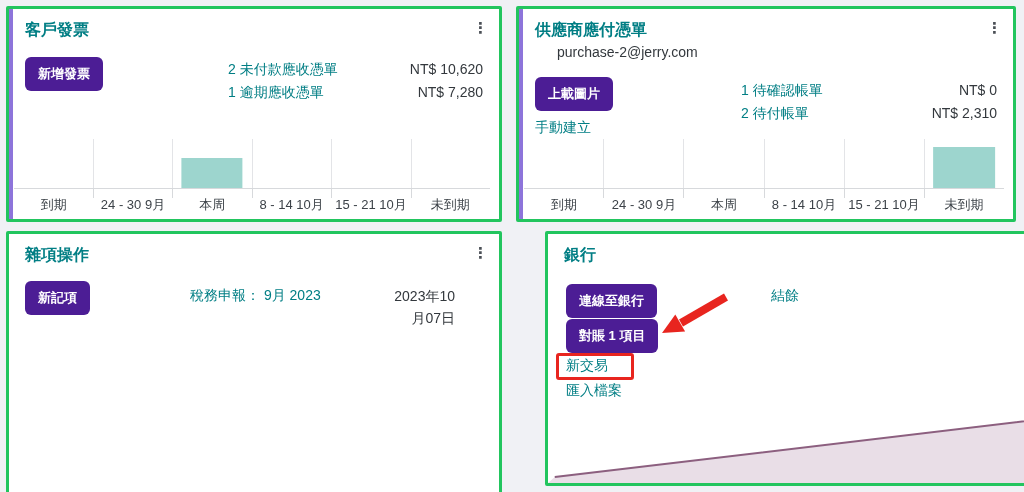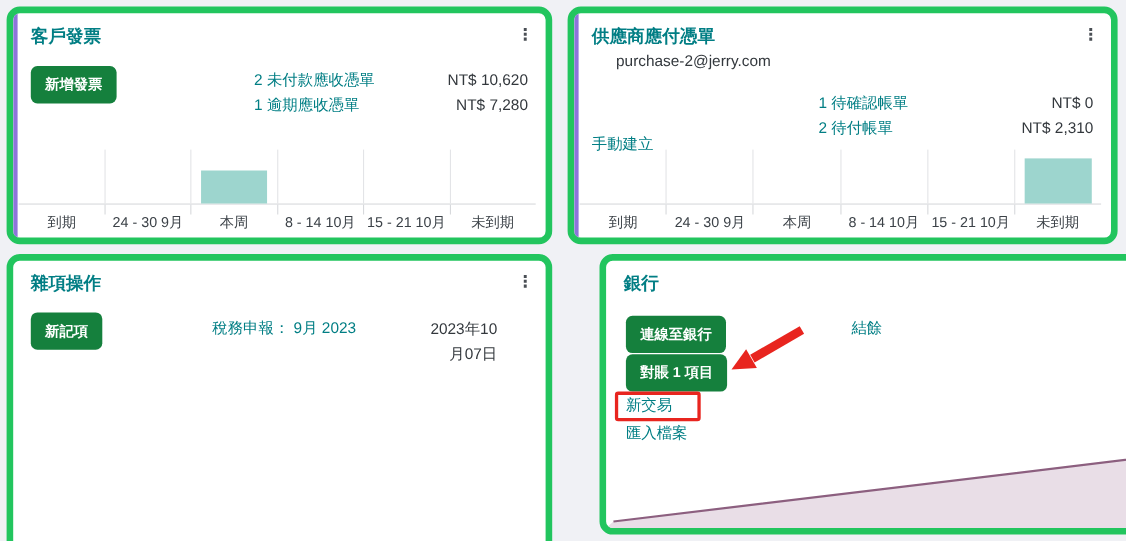--- a/index.html
+++ b/index.html
@@ -7,22 +7,22 @@
   body {
     font-family:"Liberation Sans","DejaVu Sans",sans-serif;
     background:#f0f1f5;
     position:relative;
     overflow:hidden;
     color:#33383d;
   }
   .card {
     position:absolute;
     background:#ffffff;
-    border:6px solid #22c55e;
-    border-radius:12px;
+    border:3px solid #22c55e;
+    border-radius:2px;
     overflow:hidden;
   }
   #card-customer { left:6px;  top:6px;   width:496px; height:216px; }
   #card-vendor   { left:516px; top:6px;  width:500px; height:216px; }
   #card-misc     { left:6px;  top:231px; width:496px; height:320px; }
   #card-bank     { left:516px; top:231px; width:568px; height:255px;margin-left:29px; }
   .accent {
     position:absolute; left:0; top:0; bottom:0; width:4px;
     background:#8d74da;
   }
@@ -30,21 +30,21 @@
     position:absolute; left:16px; top:11px;
     font-size:16px; font-weight:700; color:#017e84; cursor:pointer;
   }
   .kebab {
     position:absolute; right:12px; top:10px;
     font-size:15px; font-weight:700; color:#4a4f55;
     width:14px; text-align:center; cursor:pointer; letter-spacing:0;
   }
   .o-btn {
     position:absolute;
-    background:#15803d; color:#ffffff;
+    background:#4c1d95; color:#ffffff;
     border:none; border-radius:6px;
     font-family:inherit;
     font-size:13px; font-weight:700;
     padding:8px 13px; cursor:pointer; white-space:nowrap;
   }
   .teal-link { color:#017e84; font-size:14px; cursor:pointer; text-decoration:none; display:block; }
   .mid-col { position:absolute; line-height:23px; }
   .right-col { position:absolute; text-align:right; font-size:14px; line-height:23px; color:#33383d; }
   .subtitle { position:absolute; left:16px; top:35px; font-size:14px; color:#33383d;padding-left:22px; }
   .date-val { white-space:pre-line; line-height:22px; }
@@ -112,20 +112,21 @@
         <div class="chart-label">未到期</div>
       </div>
   </div>
 </div>
 
 <div class="card" id="card-vendor">
   <div class="accent"></div>
   <div class="card-title">供應商應付憑單</div>
   <div class="kebab">⋮</div>
   <div class="subtitle">purchase-2@jerry.com</div>
+  <button class="o-btn" style="left:16px; top:68px;">上載圖片</button>
   <a class="teal-link" style="position:absolute; left:16px; top:110px;">手動建立</a>
   <div class="mid-col" style="left:222px; top:70px;">
     <a class="teal-link">1 待確認帳單</a>
     <a class="teal-link">2 待付帳單</a>
   </div>
   <div class="right-col" style="right:16px; top:70px;">
     <div>NT$ 0</div>
     <div>NT$ 2,310</div>
   </div>
   <div class="chart">

